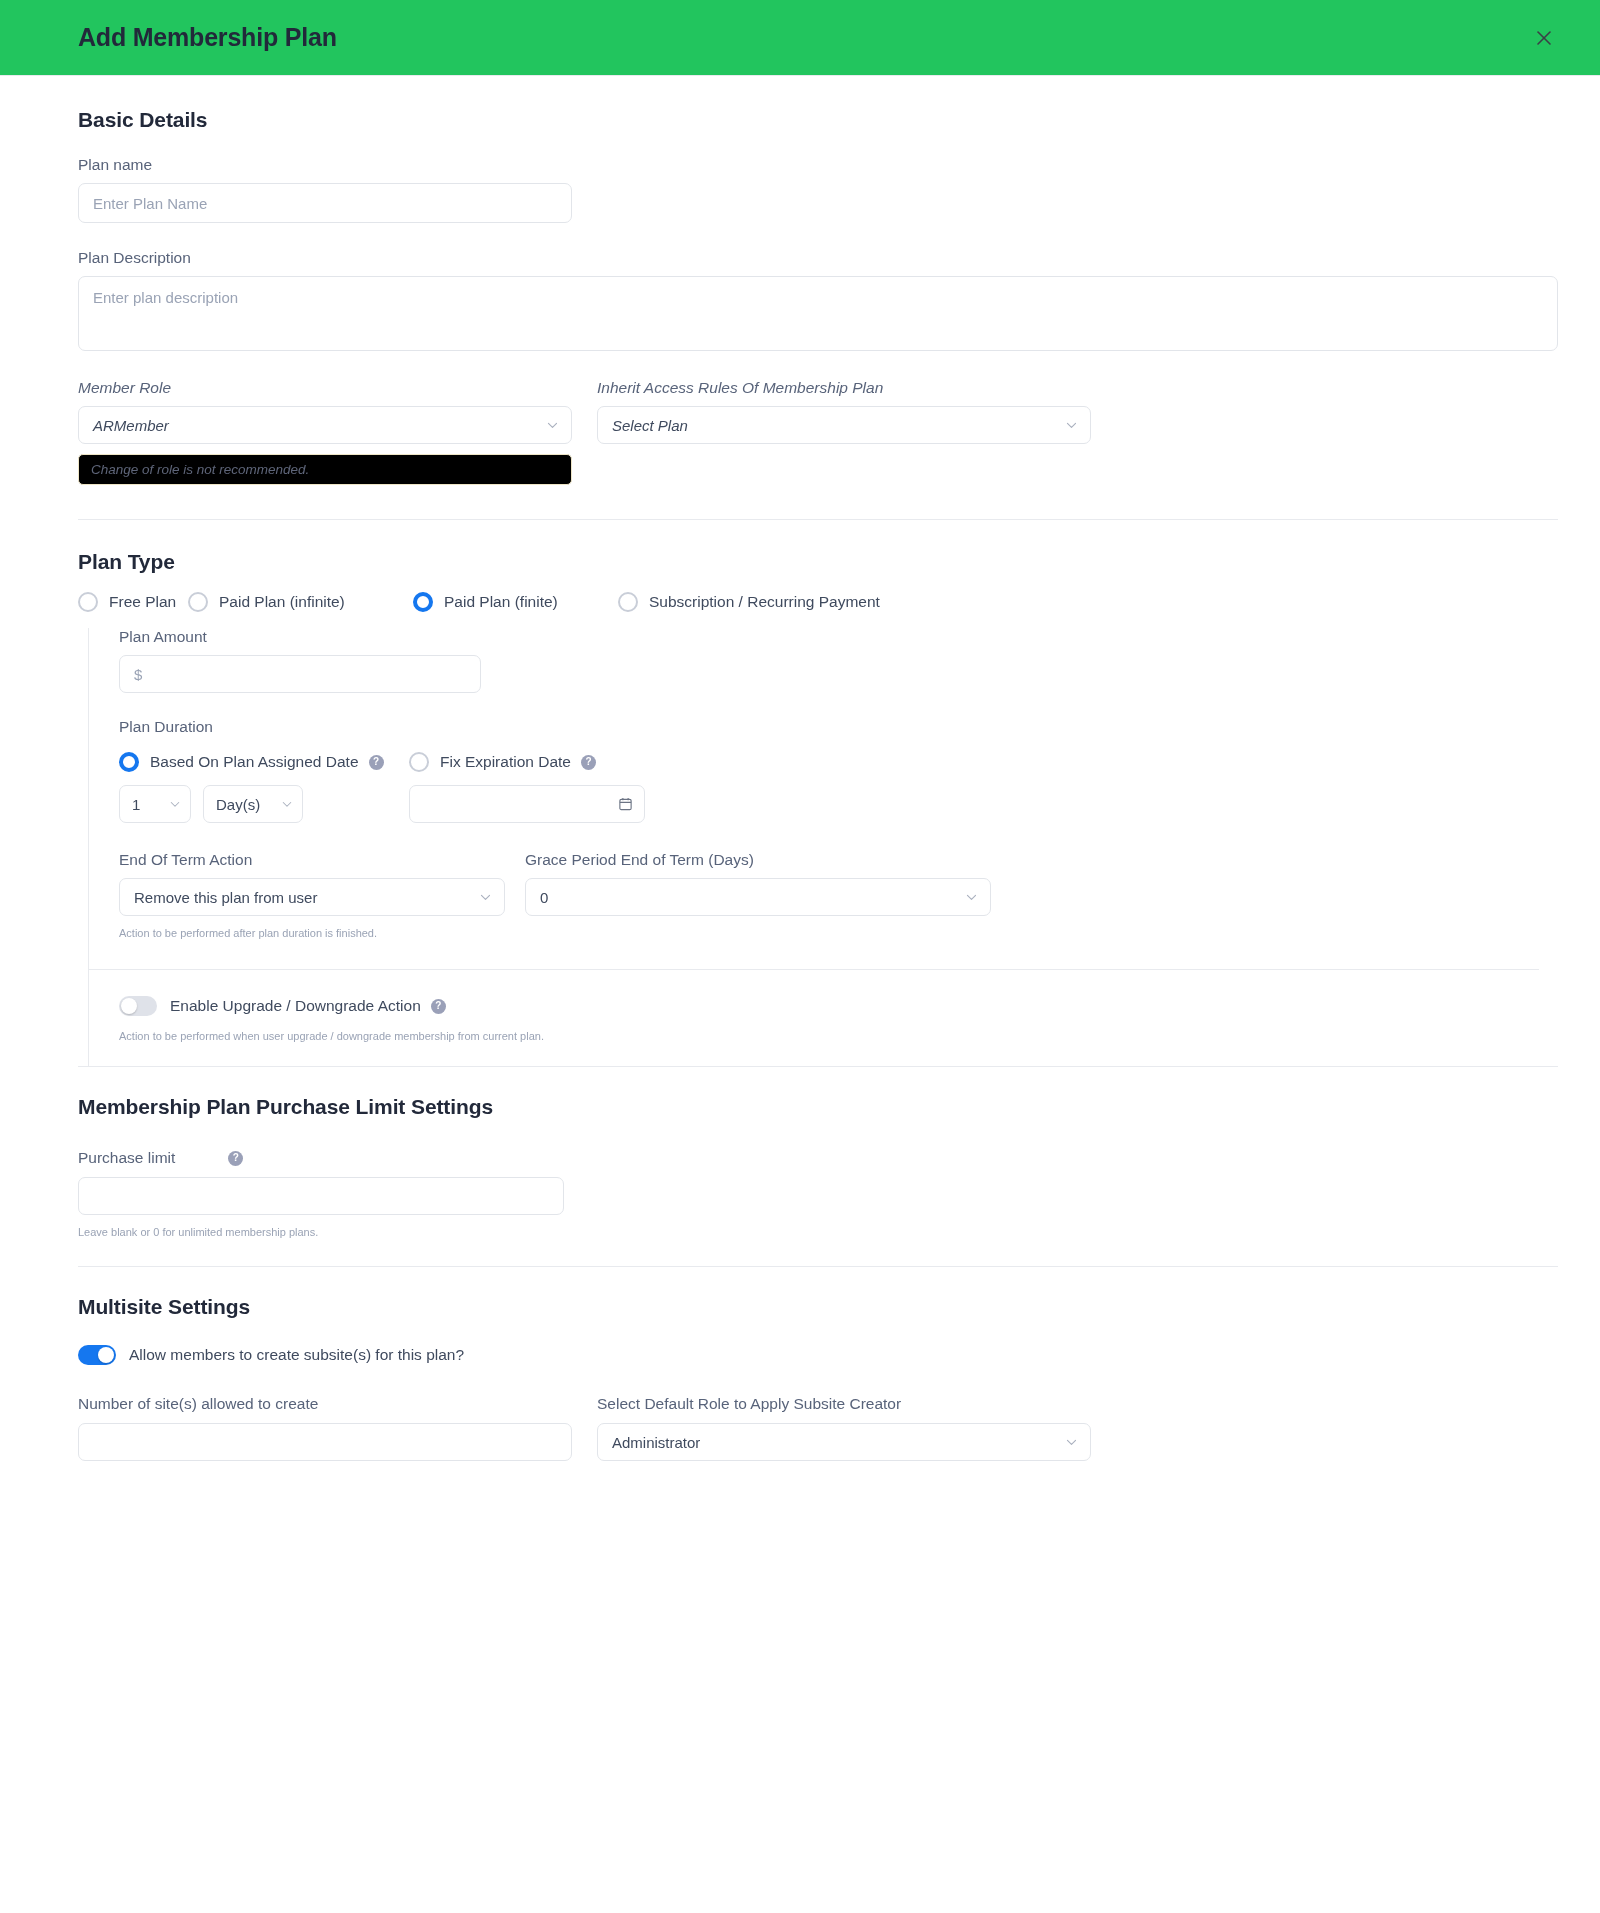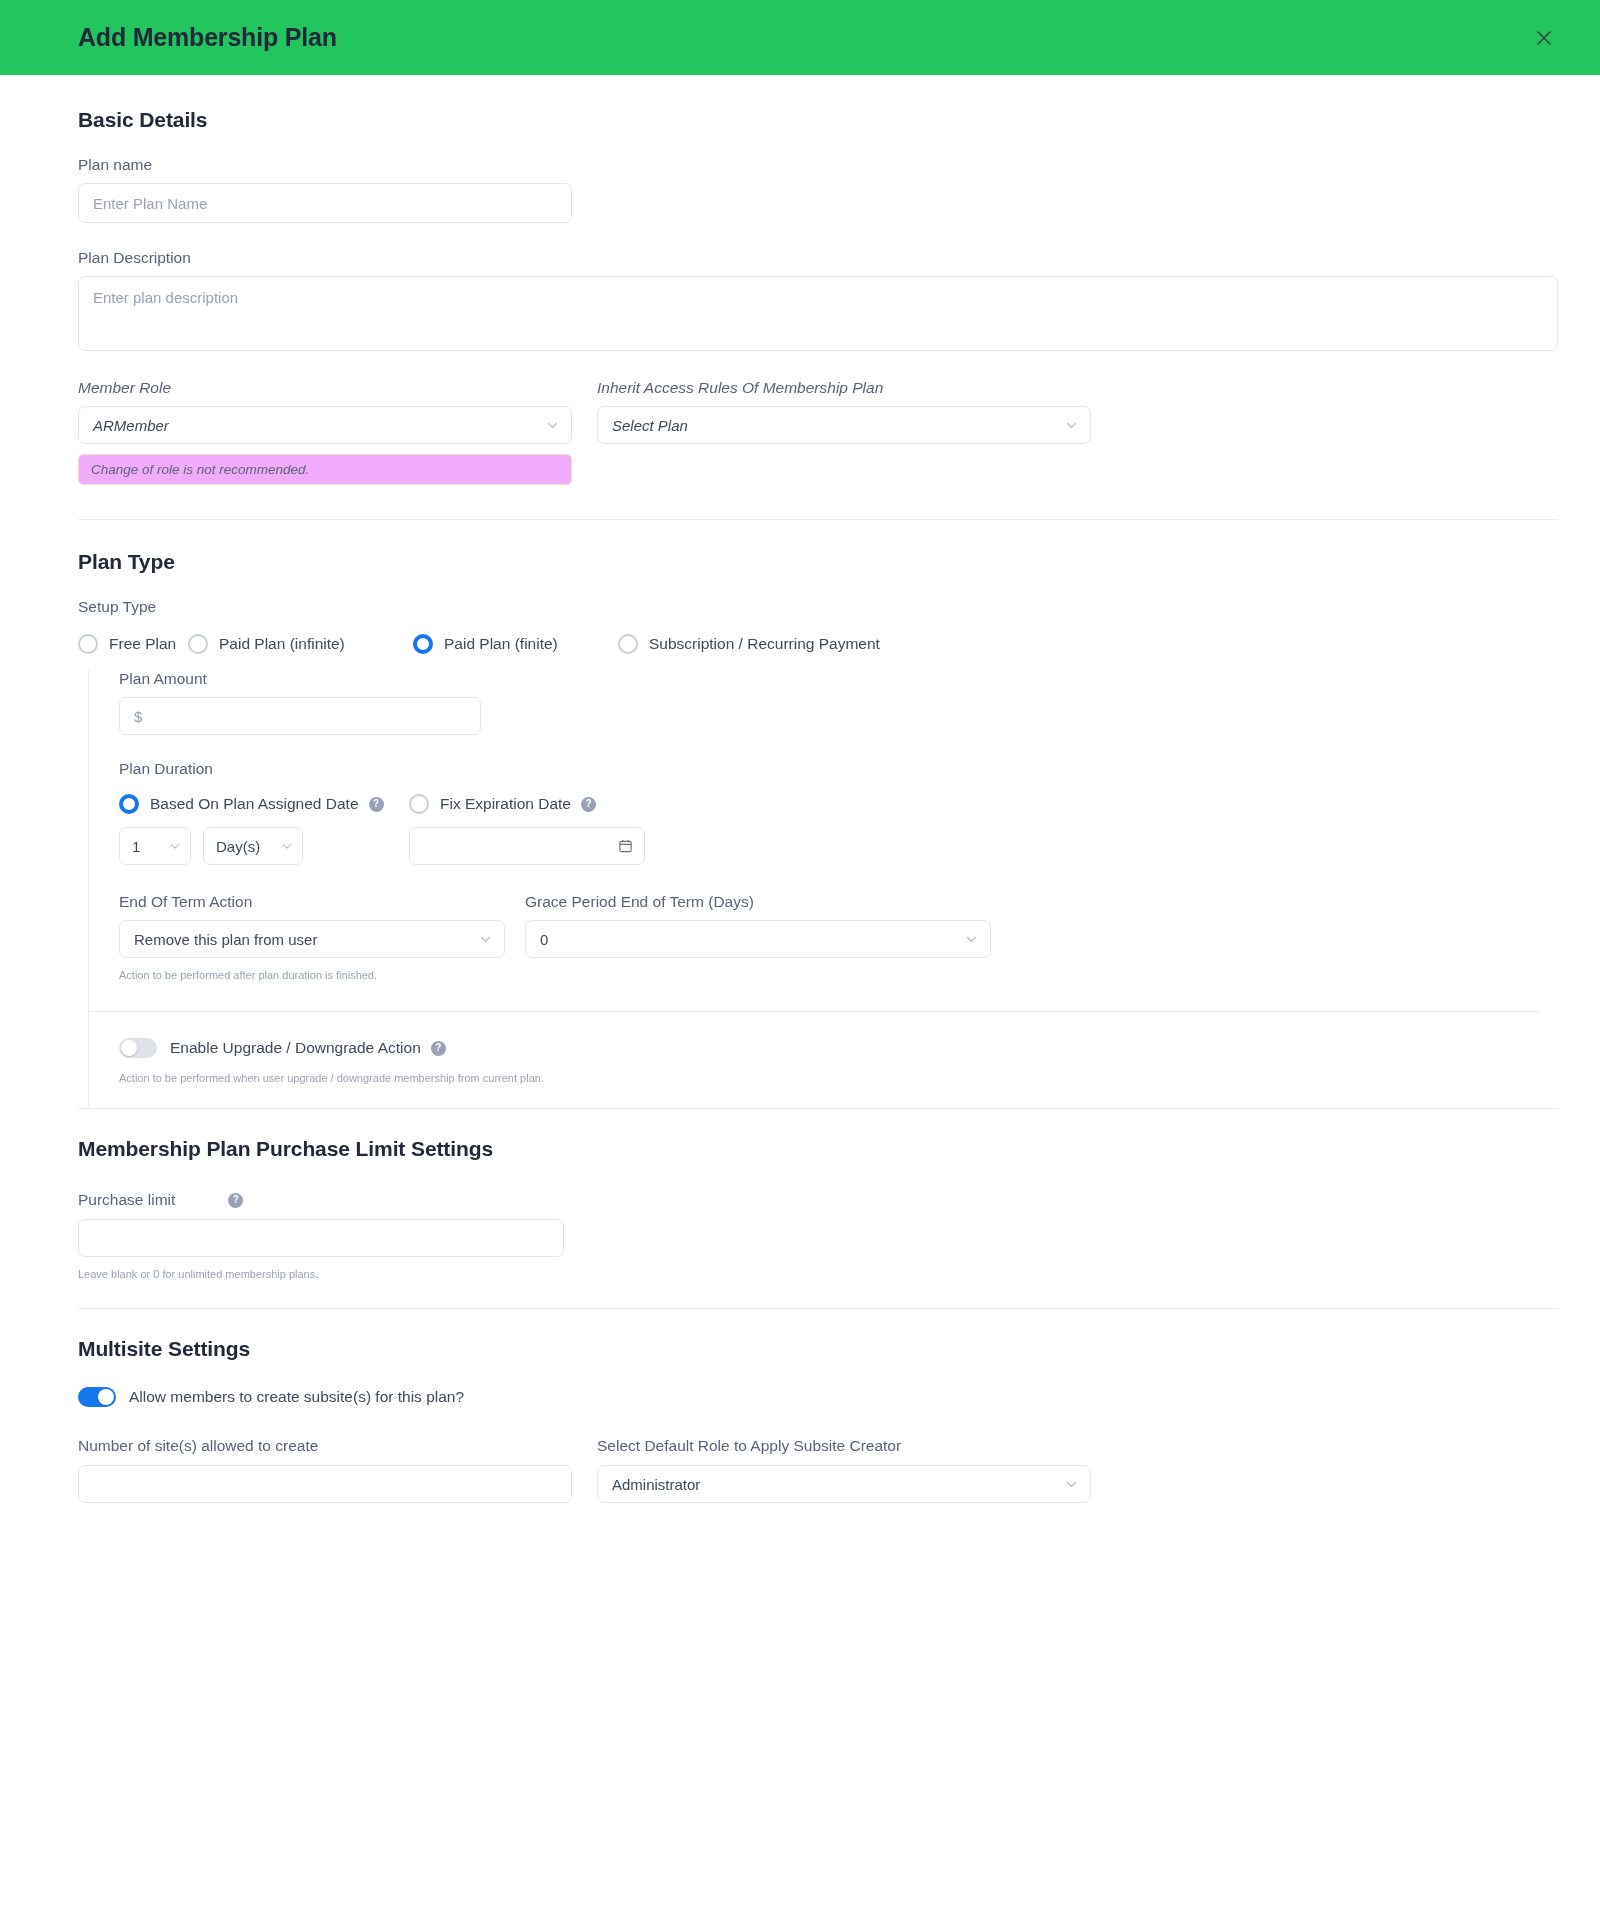--- a/index.html
+++ b/index.html
@@ -105,21 +105,21 @@
     position: absolute;
     right: 12px;
     top: 50%;
     transform: translateY(-50%);
     color: #aab1bf;
     display:flex;
   }
 
   
   .warn-note {
-    background: #f0abfc;
+    background: #000000;
     border: 1px solid #eee5c6;
     border-radius: 5px;
     font-size: 13.5px;
     color: #5e6579;
     padding: 7px 12px;
   }
 
   hr.divider {
     border: none;
     border-top: 1px solid #e8eaee;
@@ -275,21 +275,20 @@
           </div>
         </div>
       </div>
     </div>
 
     <hr class="divider" style="margin-top:34px;">
 
     <div style="margin-top:30px;">
       <div class="section-title">Plan Type</div>
 
-      <div class="field-label" style="margin-top:24px;">Setup Type</div>
 
       <div style="display:flex;align-items:center;margin-top:18px;">
         <div class="radio-row" style="width:110px;">
           <span class="radio"></span>
           <span class="radio-label">Free Plan</span>
         </div>
         <div class="radio-row" style="width:225px;">
           <span class="radio"></span>
           <span class="radio-label">Paid Plan (infinite)</span>
         </div>

